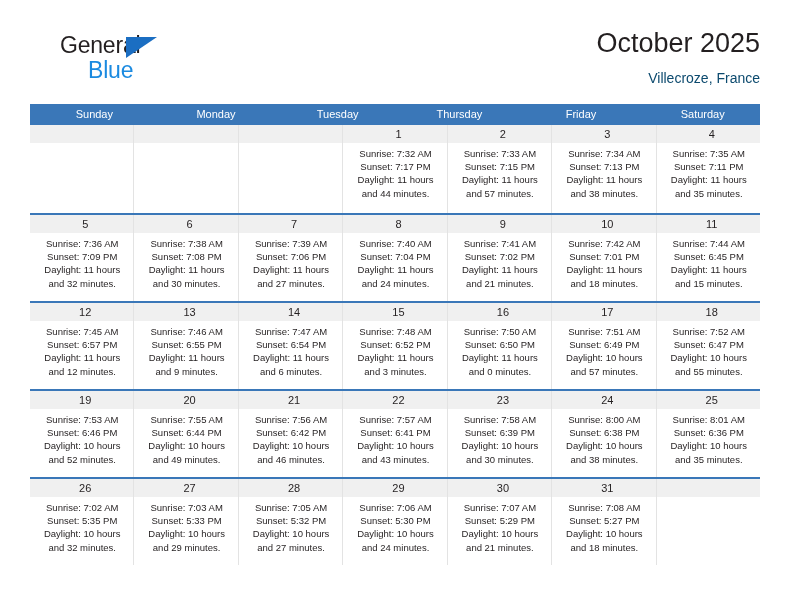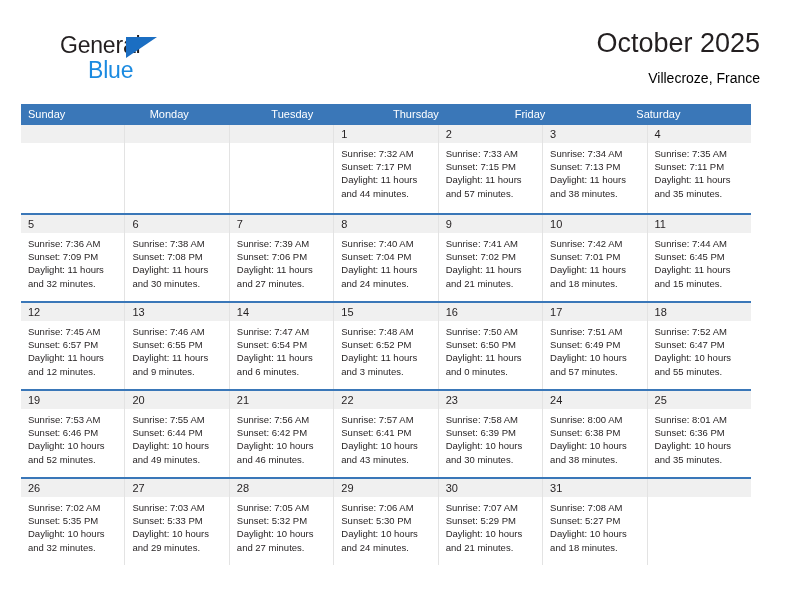--- a/index.html
+++ b/index.html
@@ -76,31 +76,32 @@
   }
   .cal-title {
     font-size: 27px;
     color: #231f20;
     line-height: 34px;
     white-space: nowrap;
   }
   .cal-subtitle {
     margin-top: 9px;
     font-size: 14px;
-    color: #000000;
+    color: #0c4a6e;
     line-height: 18px;
     white-space: nowrap;
   }
 
   
   .calendar {
     position: absolute;
-    left: 21px;
+    left: 30px;
     top: 104px;
     width: 730px;
+    text-align: center;
   }
 
   .weekday-row {
     display: flex;
     background: #3a77b8;
     height: 21px;
   }
   .weekday-cell {
     flex: 1 1 0;
     color: #ffffff;

